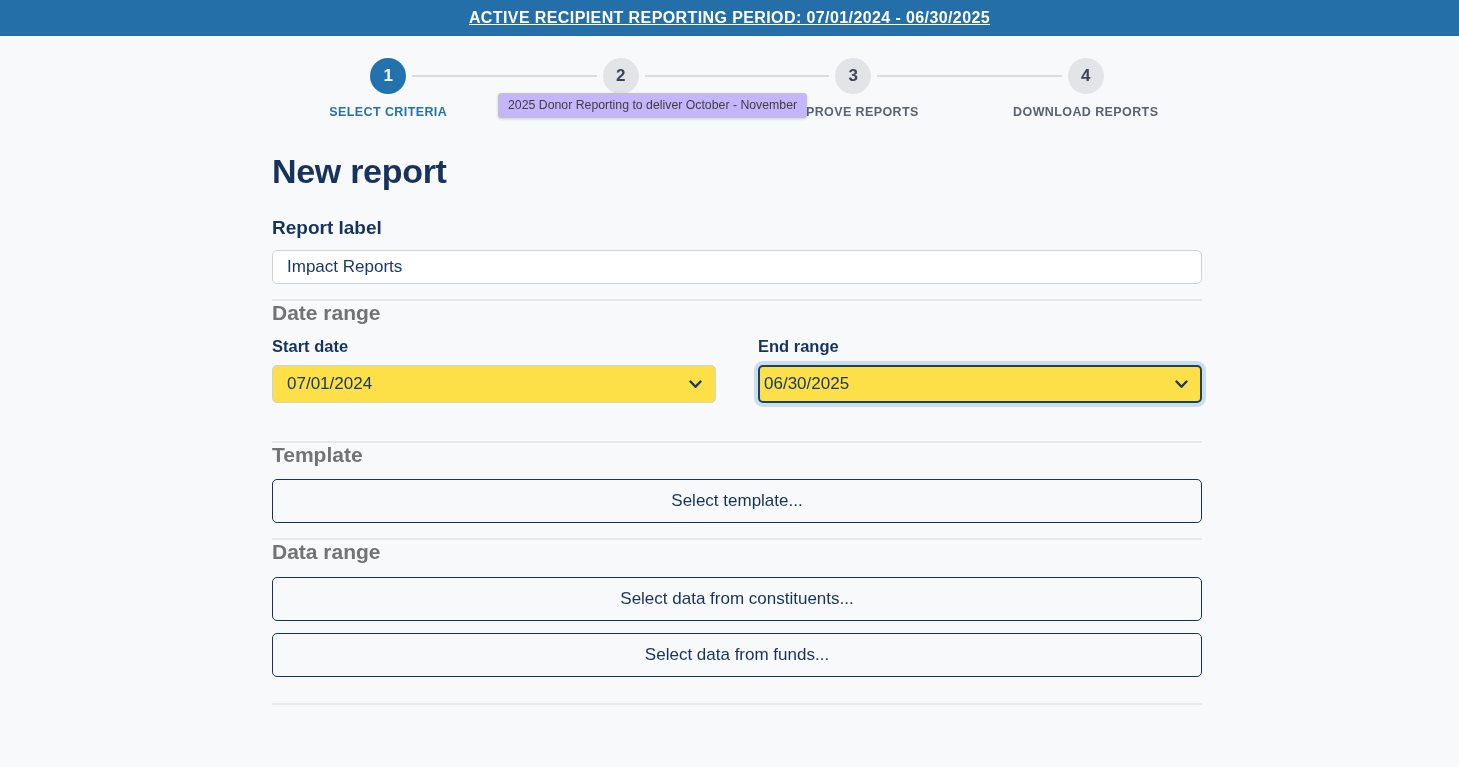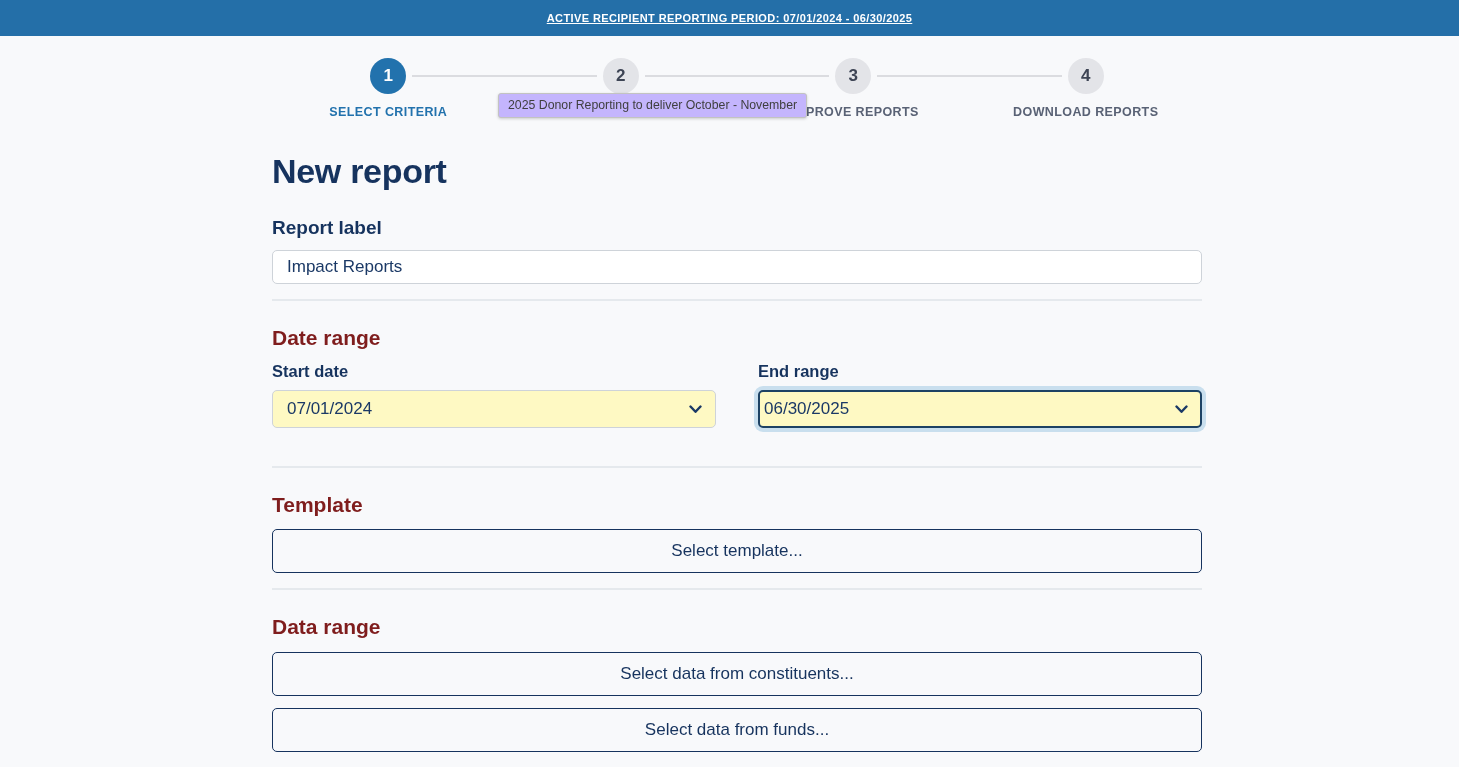--- a/index.html
+++ b/index.html
@@ -14,21 +14,21 @@
   .banner {
     width: 100%;
     height: 36px;
     background: #246fa8;
     display: flex;
     align-items: center;
     justify-content: center;
   }
   .banner a {
     color: #ffffff;
-    font-size: 11px;
+    font-size: 16px;
     font-weight: bold;
     letter-spacing: 0.4px;
     text-transform: uppercase;
     text-decoration: underline;
     cursor: pointer;
   }
 
   
   .stepper-wrap {
     position: relative;
@@ -130,38 +130,37 @@
     outline: none;
   }
   .divider {
     height: 2px;
     background: #e5e9ed;
     margin-top: 15px;
   }
   .section-heading {
     font-size: 21px;
     font-weight: bold;
-    color: #7f1d1d;
-    margin-top: 25px;
+    color: #737373;
   }
   .date-grid {
     display: grid;
     grid-template-columns: 1fr 1fr;
     column-gap: 42px;
     margin-top: 12px;
   }
   .sub-label {
     font-size: 16.5px;
     font-weight: bold;
     color: #16335e;
     margin-bottom: 9px;
   }
   .select {
     height: 38px;
-    background: #fef9c3;
+    background: #fde047;
     border: 1px solid #ced3d9;
     border-radius: 5px;
     padding: 0 13px 0 14px;
     display: flex;
     align-items: center;
     justify-content: space-between;
     font-size: 17px;
     color: #1b3966;
     cursor: pointer;
   }

